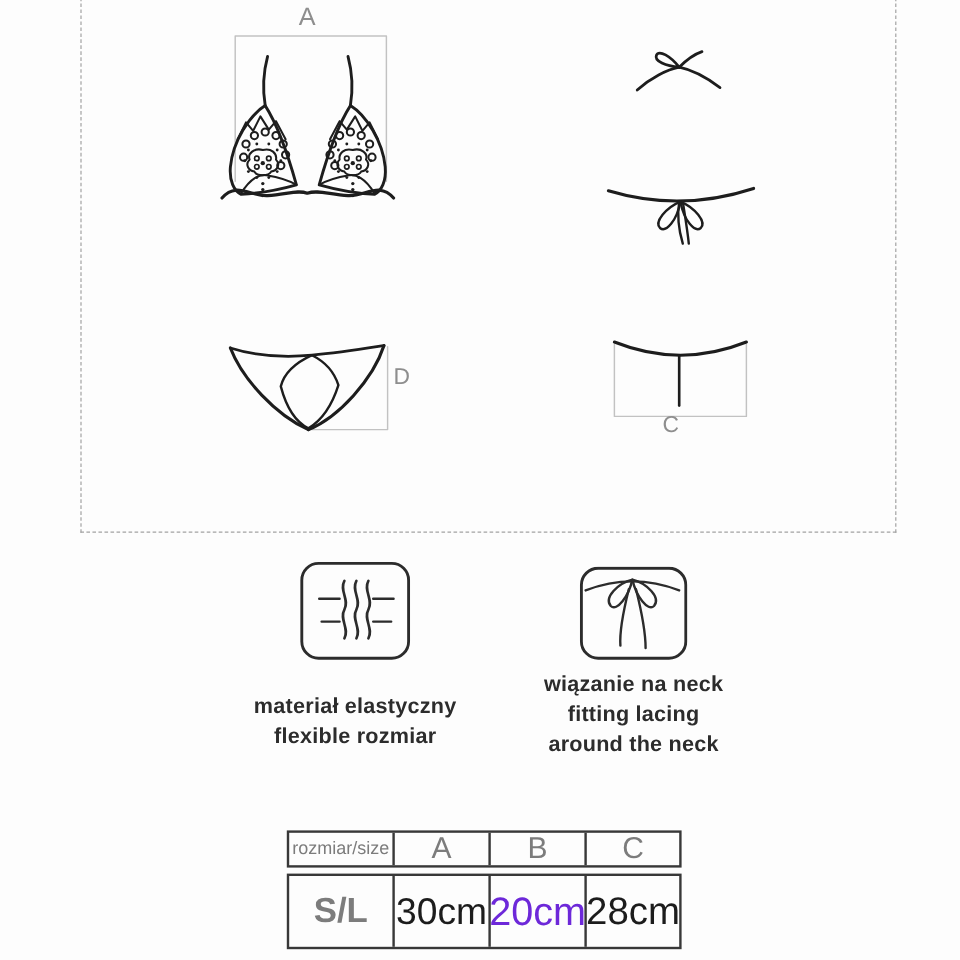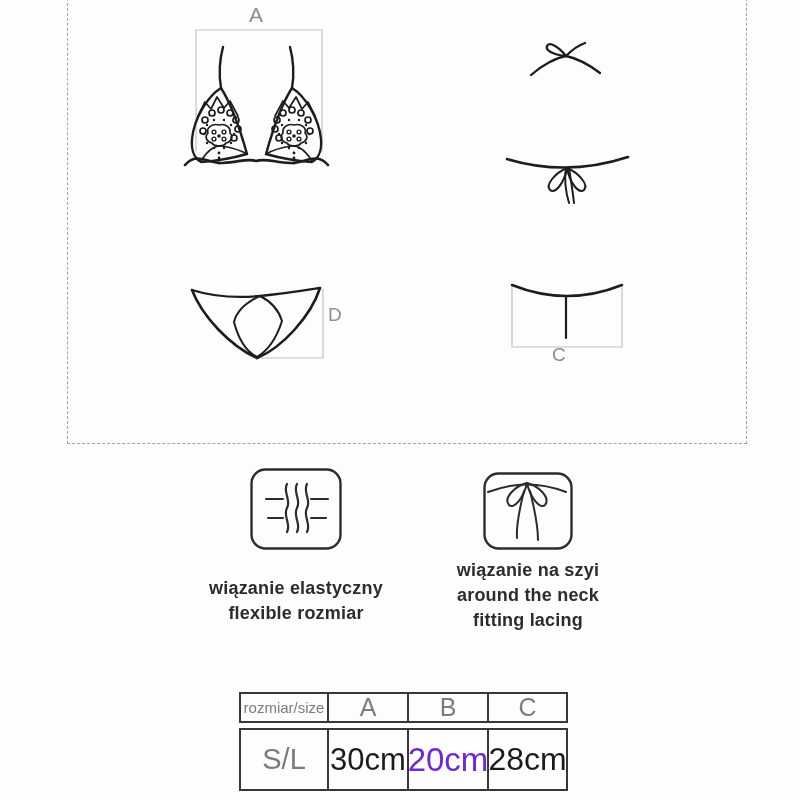--- a/index.html
+++ b/index.html
@@ -50,21 +50,21 @@
   }
   .trow.header { height:31px; margin-bottom:5px; }
   .trow.data   { height:63px; }
   .cell {
     display:flex; align-items:center; justify-content:center;
     overflow:hidden; white-space:nowrap;
   }
   .cell + .cell { border-left:2px solid #383838; }
   .th-size   { font-size:15px; color:#7c7c7c; }
   .th-letter { font-size:25px;   color:#7c7c7c; }
-  .td-size   { font-size:29px;   color:#7c7c7c; }
+  .td-size   { font-size:29px;   color:#7c7c7c;font-weight:bold; }
   .td-a { font-size:31px; color:#1c1c1c; }
   .td-b { font-size:33px; color:#6d28d9; }
   .td-c { font-size:32px; color:#1c1c1c; }
 </style>
 </head>
 <body>
 
 <div class="page">
 
   <div class="dashed-frame"></div>
@@ -143,36 +143,36 @@
   <span class="mlabel c">C</span>
 
   <svg class="feature-icon icon-elastic" width="92" height="82" viewBox="0 0 92 82" aria-hidden="true">
     <rect x="1.5" y="1.5" width="89" height="79" rx="14" stroke-width="2.4"></rect>
     <path d="M37 16 C32.5 24 41.5 32 37 40 C32.5 48 41.5 56 37 64" stroke-width="2.2"></path>
     <path d="M47 16 C42.5 24 51.5 32 47 40 C42.5 48 51.5 56 47 64" stroke-width="2.2"></path>
     <path d="M57 16 C52.5 24 61.5 32 57 40 C52.5 48 61.5 56 57 64" stroke-width="2.2"></path>
     <path d="M16 31 H33 M18 50 H33 M61 31 H78 M61 50 H76" stroke-width="2"></path>
   </svg>
   <div class="caption cap1">
-    <div>wiązanie elastyczny</div>
+    <div>materiał elastyczny</div>
     <div>flexible rozmiar</div>
   </div>
 
   <svg class="feature-icon icon-lacing" width="90" height="78" viewBox="0 0 90 78" aria-hidden="true">
     <rect x="1.5" y="1.5" width="87" height="75" rx="14" stroke-width="2.4"></rect>
     <path d="M5 20 Q44 5 83 20" stroke-width="2"></path>
     <path d="M44 11 C32 14 20 26 26 33 C31 38 41 25 44 11" stroke-width="2"></path>
     <path d="M44 11 C56 14 68 26 62 33 C57 38 47 25 44 11" stroke-width="2"></path>
     <path d="M41 19 C37 35 33 52 34 66" stroke-width="2"></path>
     <path d="M47 19 C51 35 55 53 55 68" stroke-width="2"></path>
   </svg>
   <div class="caption cap2">
-    <div>wiązanie na szyi</div>
+    <div>wiązanie na neck</div>
+    <div>fitting lacing</div>
     <div>around the neck</div>
-    <div>fitting lacing</div>
   </div>
 
   <div class="size-table">
     <div class="trow header">
       <div class="cell th-size">rozmiar/size</div>
       <div class="cell th-letter">A</div>
       <div class="cell th-letter">B</div>
       <div class="cell th-letter">C</div>
     </div>
     <div class="trow data">

